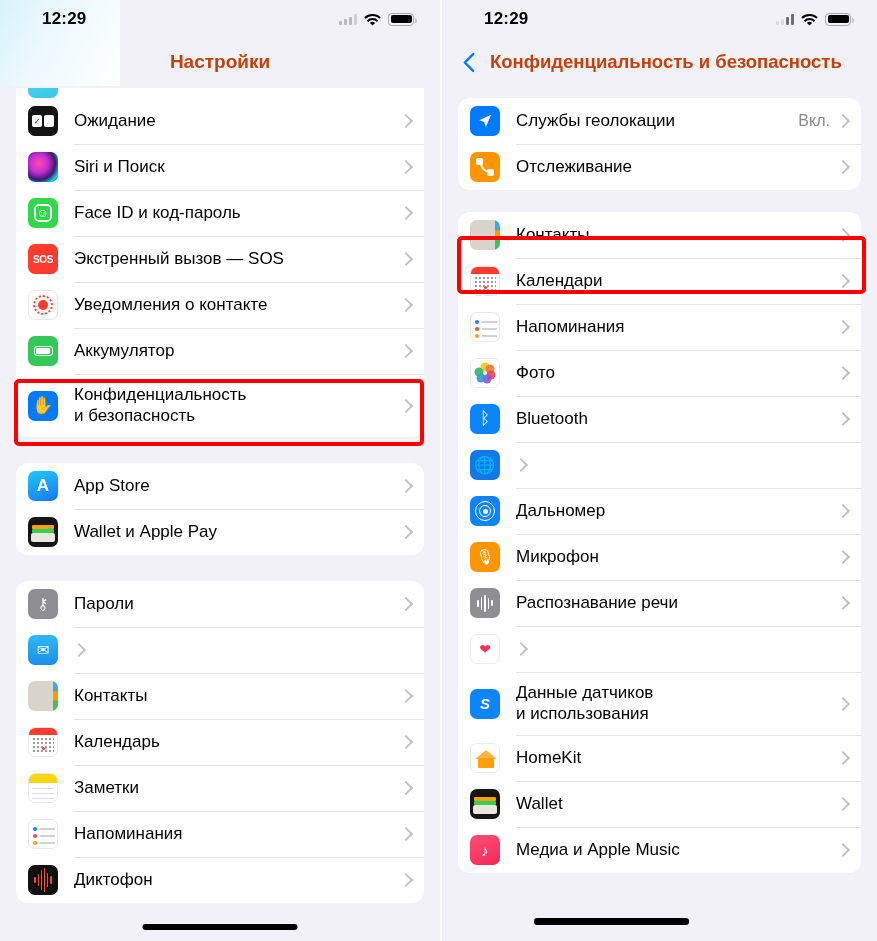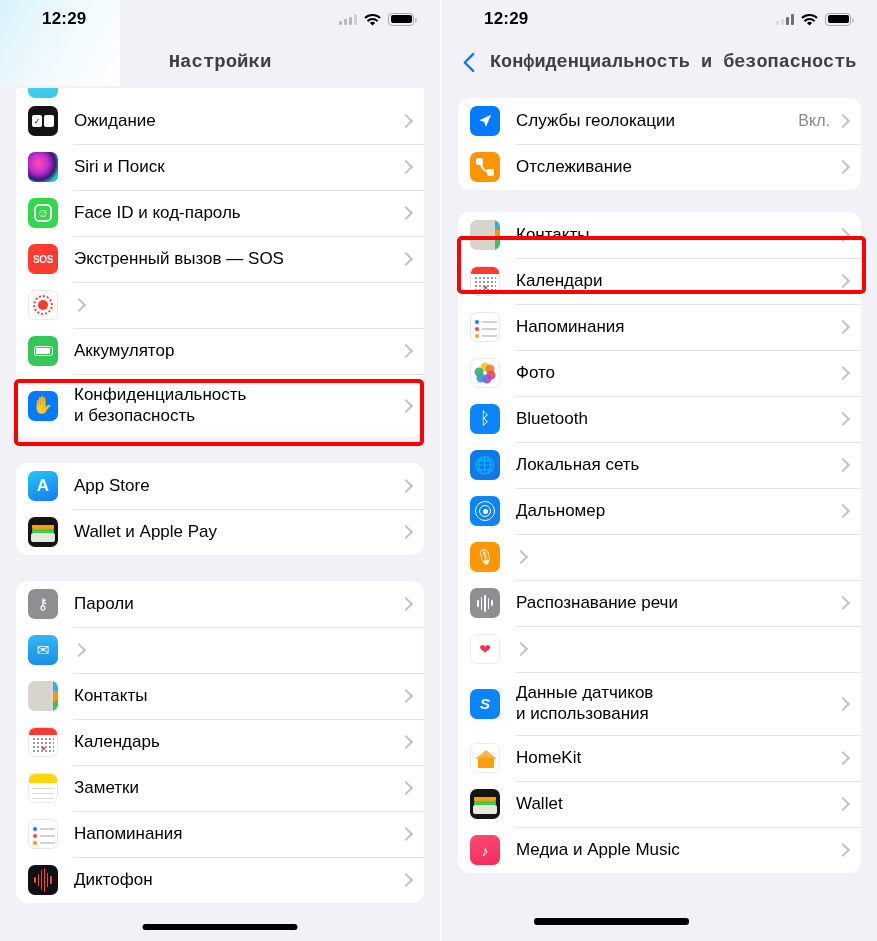--- a/index.html
+++ b/index.html
@@ -58,21 +58,21 @@
   }
   .batt .fill { height: 100%; width: 100%; background: #000; border-radius: 2px; }
 
   
   .navbar {
     position: relative; z-index: 5;
     height: 48px; display: flex; align-items: center;
     background: transparent;
   }
   .left .navbar { justify-content: center; }
-  .nav-title { font-size: 19px; font-weight: bold; color: #404040; font-family: Liberation Mono, monospace; }
+  .nav-title { font-size: 19px; font-weight: bold; color: #c2410c; }
   .right .navbar { padding-left: 14px; gap: 10px; }
   .back-chevron {
     width: 24px; height: 24px; flex: 0 0 auto;
     display: flex; align-items: center; justify-content: center;
     cursor: pointer;
   }
   .back-chevron svg { display: block; }
   .right .nav-title { font-size: 18.5px; }
 
   
@@ -321,20 +321,21 @@
           <div class="ico ic-sos">SOS</div>
           <div class="label">Экстренный вызов — SOS</div>
           <div class="chev"></div>
         </div>
 
         <div class="row">
           <div class="ico ic-contactnote">
               <div class="ring"></div>
               <div class="dotc"></div>
             </div>
+          <div class="label">Уведомления о контакте</div>
           <div class="chev"></div>
         </div>
 
         <div class="row">
           <div class="ico ic-battery">
               <div class="bb">
                 <i></i>
               </div>
             </div>
           <div class="label">Аккумулятор</div>
@@ -563,34 +564,34 @@
           <div class="label">Фото</div>
           <div class="chev"></div>
         </div>
         <div class="row">
           <div class="ico ic-bt">ᛒ</div>
           <div class="label">Bluetooth</div>
           <div class="chev"></div>
         </div>
         <div class="row">
           <div class="ico ic-net">🌐</div>
-          <div class="label">Локальная сеть</div>
           <div class="chev"></div>
         </div>
         <div class="row">
           <div class="ico ic-measure">
               <div class="o"></div>
               <div class="o2"></div>
               <div class="c"></div>
             </div>
           <div class="label">Дальномер</div>
           <div class="chev"></div>
         </div>
         <div class="row">
           <div class="ico ic-mic">🎙</div>
+          <div class="label">Микрофон</div>
           <div class="chev"></div>
         </div>
         <div class="row">
           <div class="ico ic-speech">
             <div class="bars">
                 <i style="height:7px"></i>
                 <i style="height:13px"></i>
                 <i style="height:17px"></i>
                 <i style="height:11px"></i>
                 <i style="height:6px"></i>

